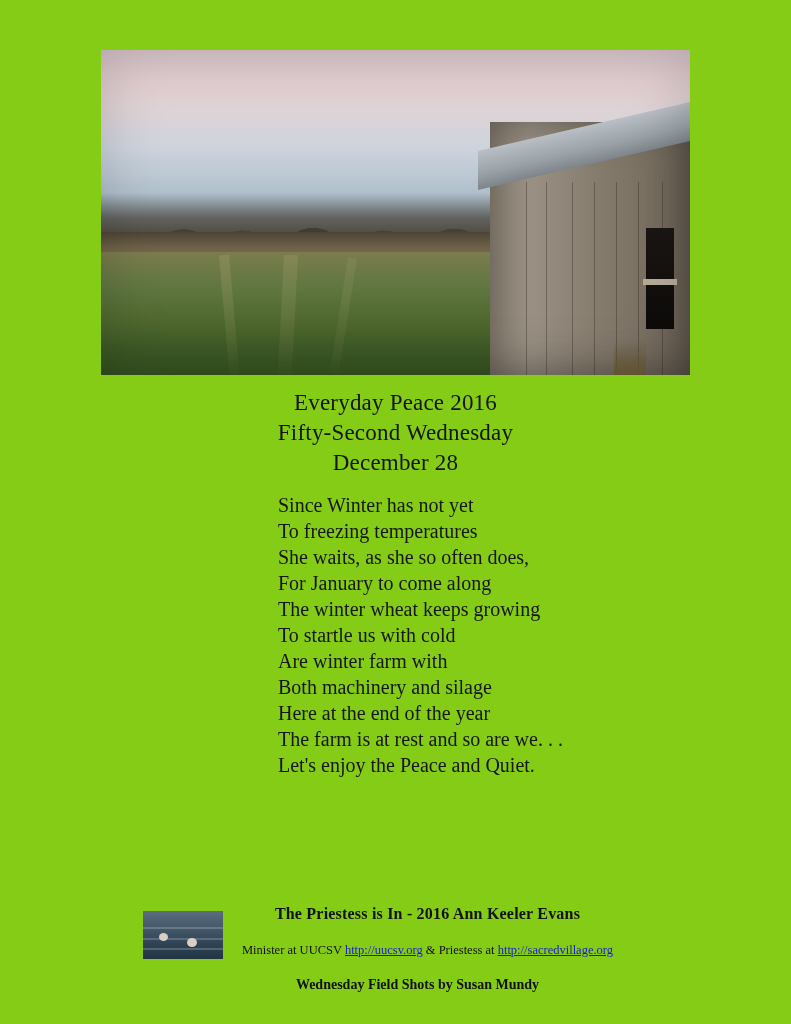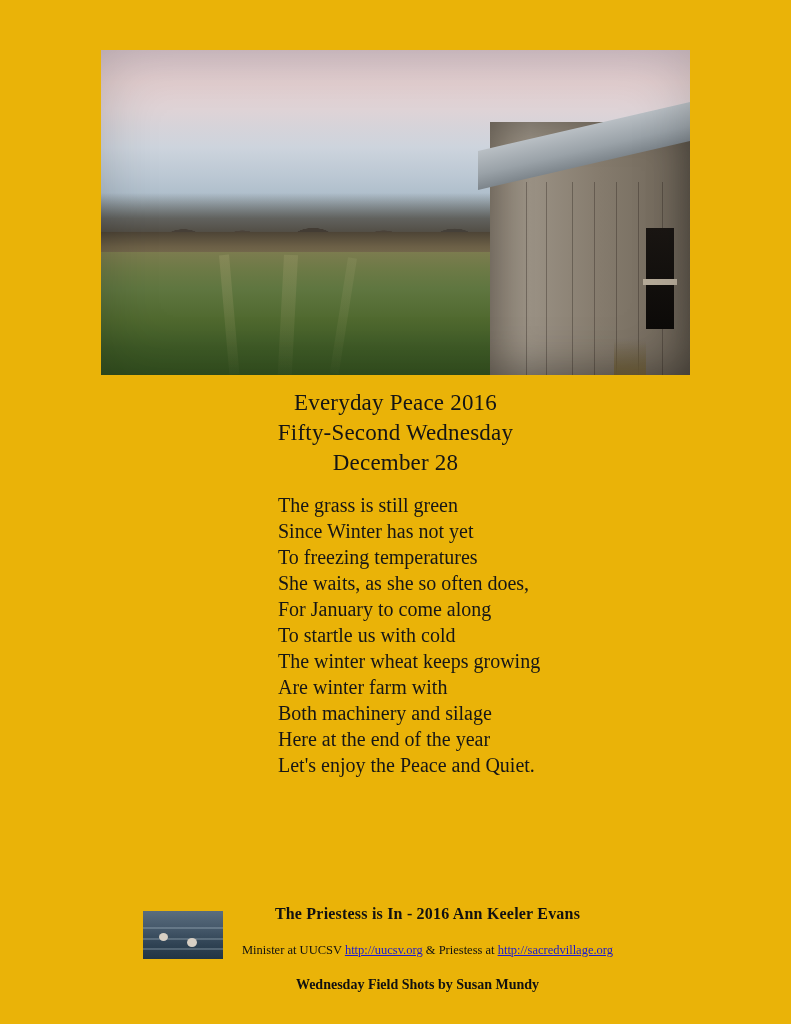--- a/index.html
+++ b/index.html
@@ -13,21 +13,21 @@
     position: relative;
     font-family: "Liberation Serif", serif;
     color: #111111;
     overflow: hidden;
   }
 
   .page {
     position: relative;
     width: 791px;
     height: 1024px;
-    background: #eab308;
+    background: #84cc16;
   }
 
   
   .photo-wrap {
     position: absolute;
     left: 101px;
     top: 50px;
     width: 589px;
     height: 325px;
     overflow: hidden;
@@ -298,30 +298,30 @@
     </div>
   </div>
 
   <div class="title-block">
     <div class="title-line">Everyday Peace 2016</div>
     <div class="title-line">Fifty-Second Wednesday</div>
     <div class="title-line">December 28</div>
   </div>
 
   <div class="poem">
-    <div class="poem-line">The grass is still green</div>
     <div class="poem-line">Since Winter has not yet</div>
     <div class="poem-line">To freezing temperatures</div>
     <div class="poem-line">She waits, as she so often does,</div>
     <div class="poem-line">For January to come along</div>
+    <div class="poem-line">The winter wheat keeps growing</div>
     <div class="poem-line">To startle us with cold</div>
-    <div class="poem-line">The winter wheat keeps growing</div>
     <div class="poem-line">Are winter farm with</div>
     <div class="poem-line">Both machinery and silage</div>
     <div class="poem-line">Here at the end of the year</div>
+    <div class="poem-line">The farm is at rest and so are we. . .</div>
     <div class="poem-line">Let's enjoy the Peace and Quiet.</div>
   </div>
 
   <div class="footer">
 
     <div class="footer-thumb">
       <div class="thumb-water"></div>
       <div class="thumb-ripple" style="top:16px"></div>
       <div class="thumb-ripple" style="top:27px"></div>
       <div class="thumb-ripple" style="top:37px"></div>

